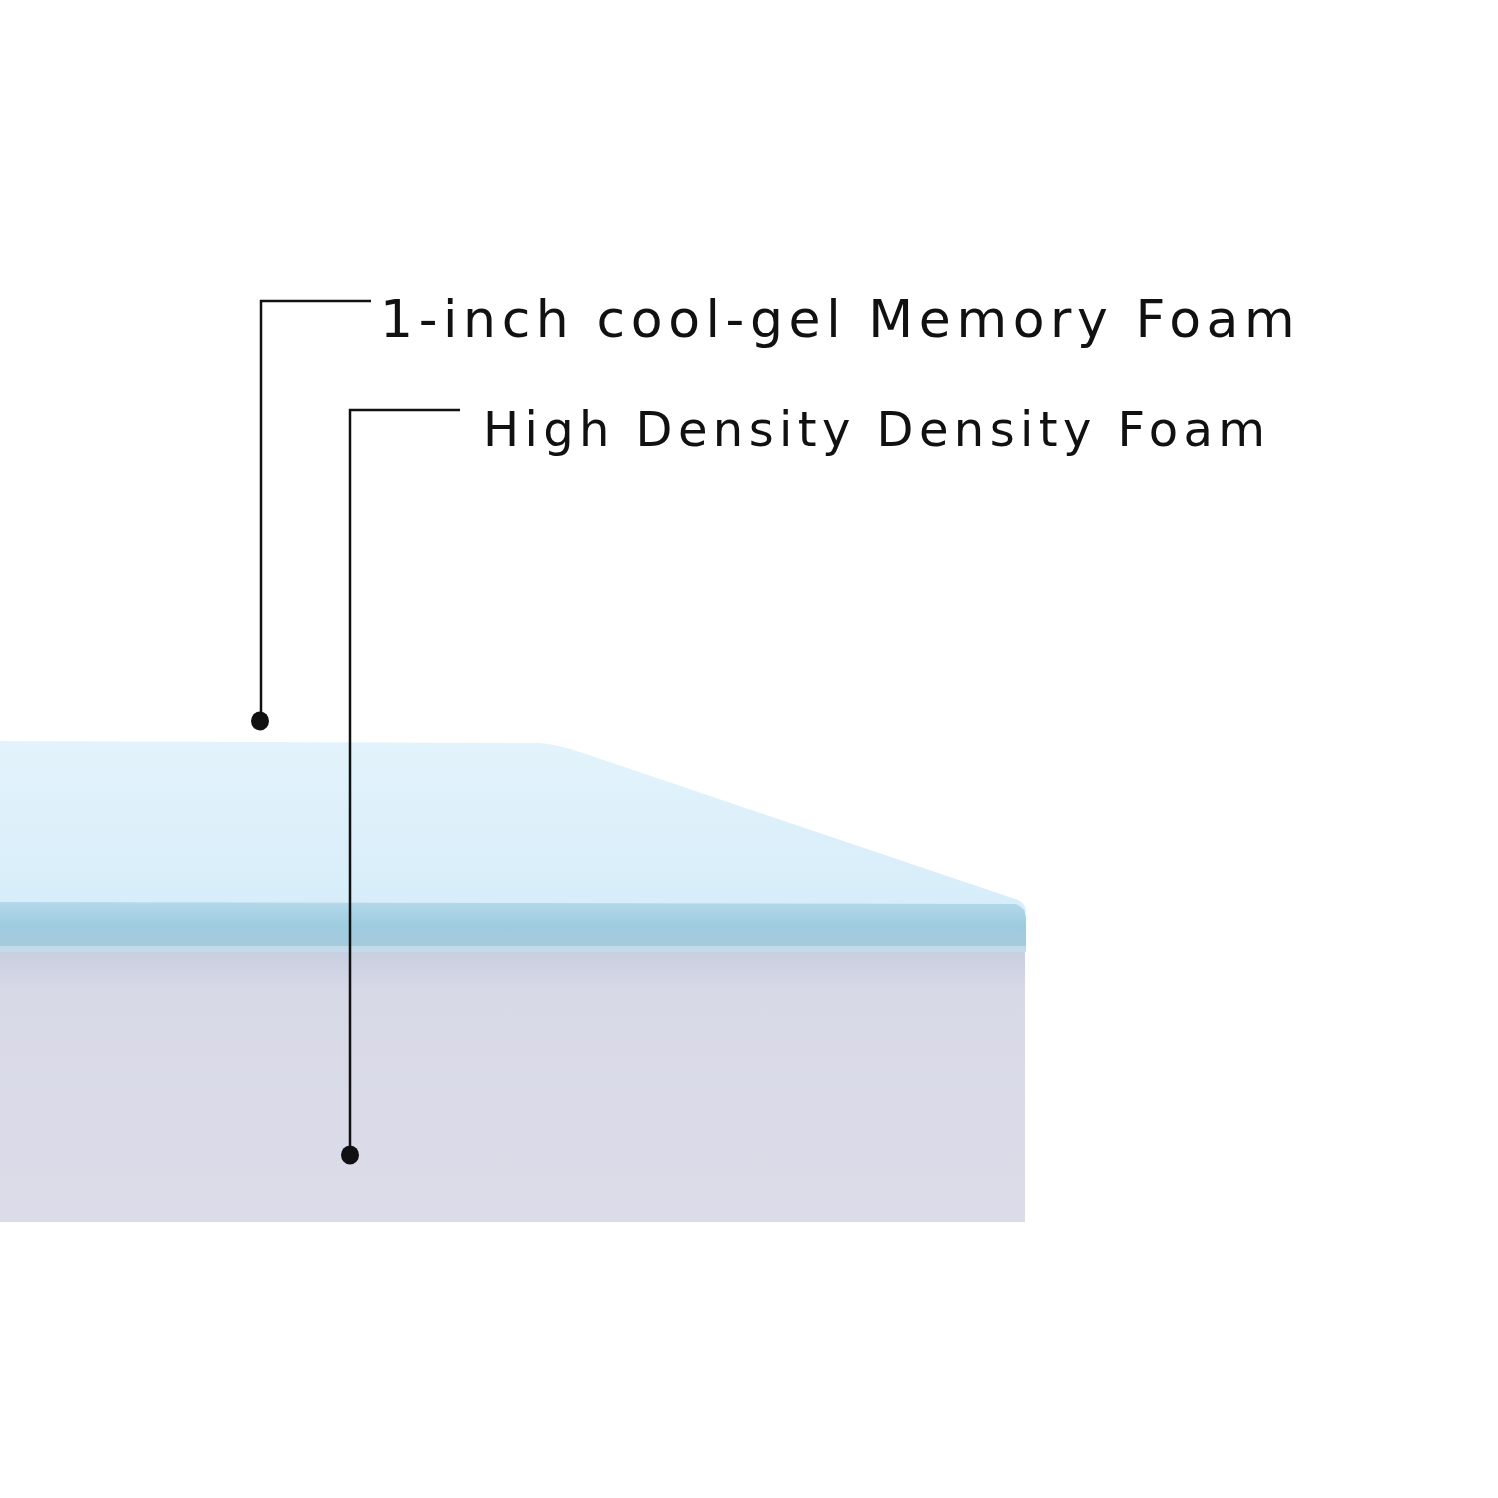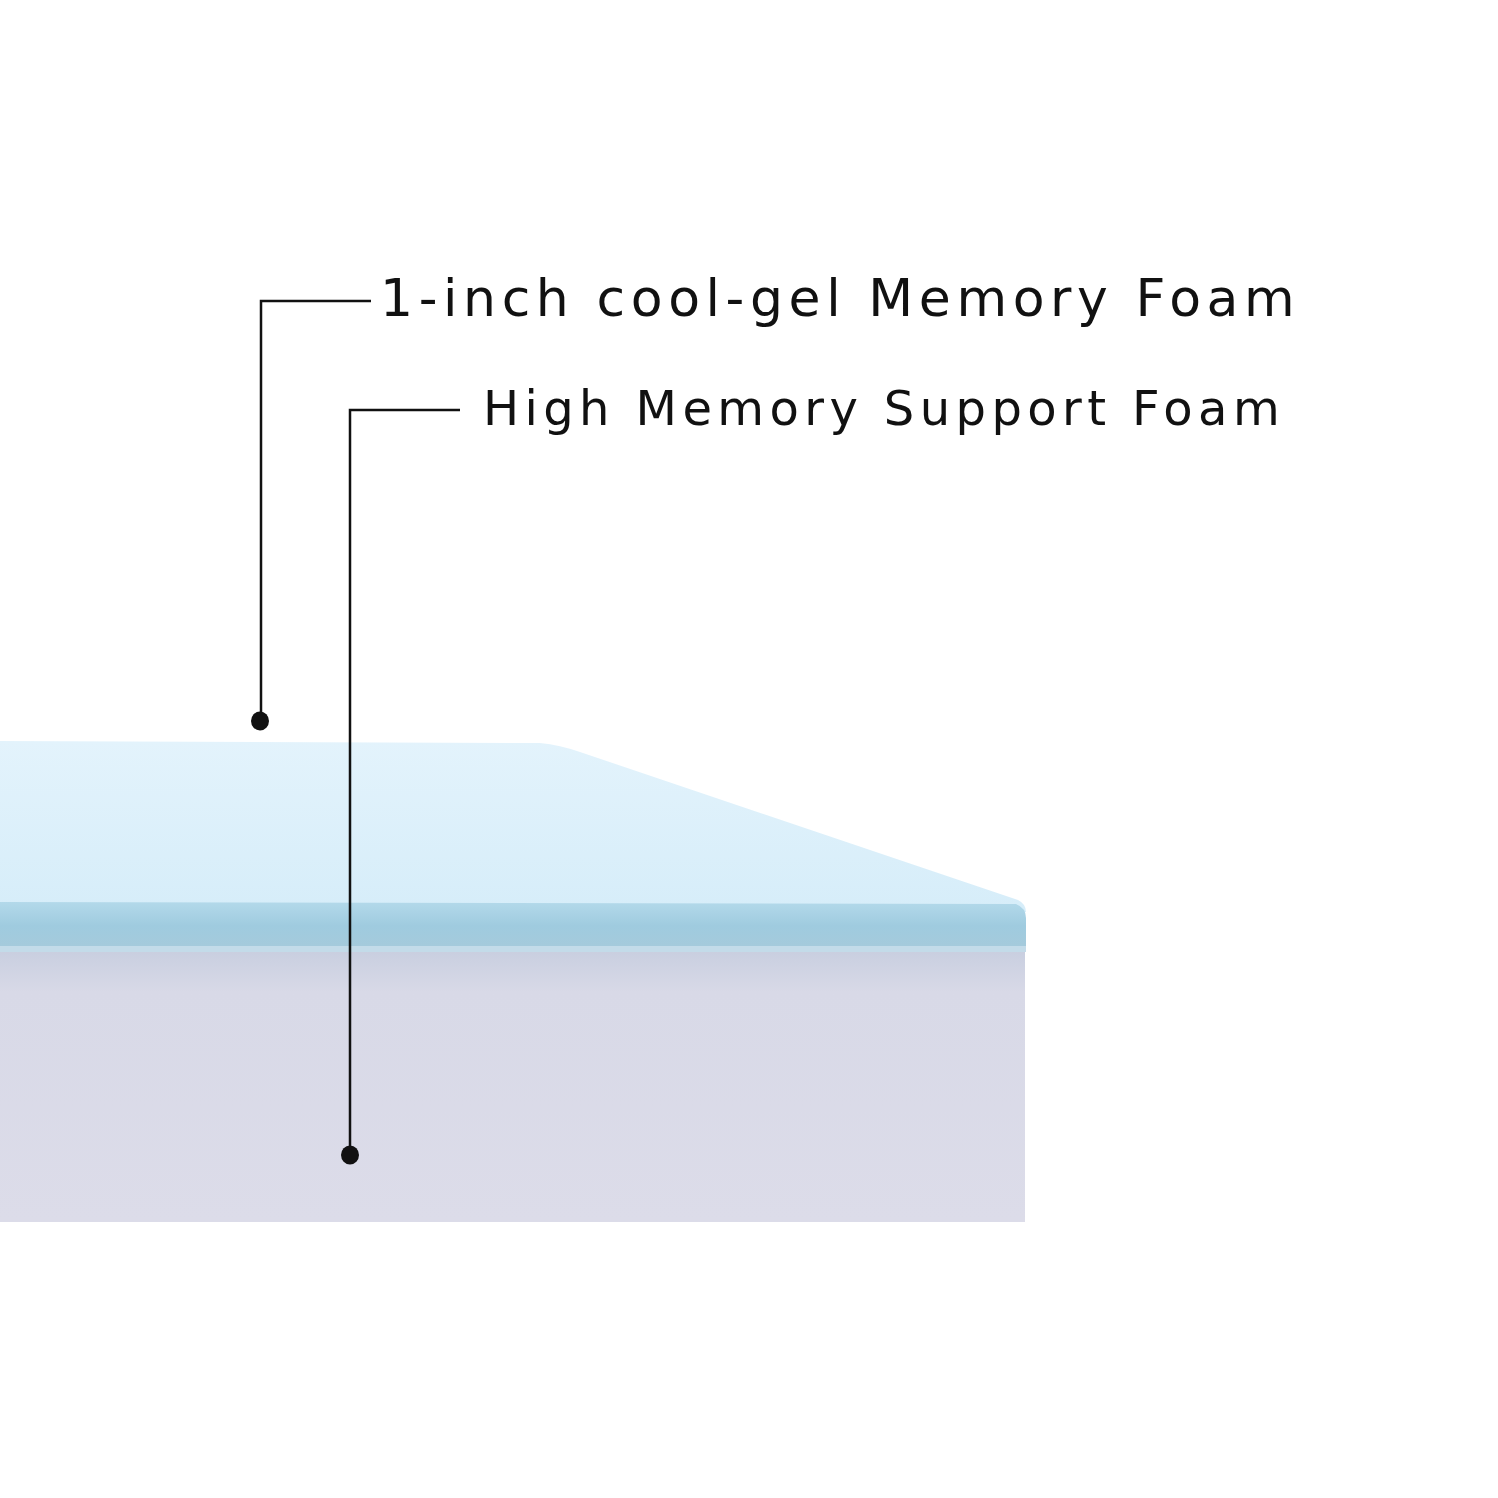--- a/index.html
+++ b/index.html
@@ -6,20 +6,21 @@
     body { width: 1498px; height: 1498px; position: relative; overflow: hidden; }
     .canvas { position: absolute; left: 0; top: 0; width: 1498px; height: 1498px; background: #ffffff; }
     svg.art { position: absolute; left: 0; top: 0; }
     .label {
       position: absolute;
       font-family: "DejaVu Sans", sans-serif;
       color: #111111;
       white-space: nowrap;
       font-weight: normal;
       line-height: 1;
+      margin-top: 21px;
     }
     .label-1 { left: 380px; top: 272px; font-size: 52px; letter-spacing: 5.6px; }
     .label-2 { left: 483px; top: 384px; font-size: 48px; letter-spacing: 5.4px; }
   </style>
 </head>
 <body>
 
 <div class="canvas">
   <svg class="art" width="1498" height="1498" viewBox="0 0 1498 1498">
     <defs>
@@ -52,14 +53,14 @@
       <ellipse cx="260" cy="721" rx="9" ry="9.5" fill="#111111"></ellipse>
     </g>
 
     <g>
       <polyline points="460,410 350,410 350,1152" fill="none" stroke="#111111" stroke-width="2.5"></polyline>
       <ellipse cx="350" cy="1155" rx="9" ry="9.5" fill="#111111"></ellipse>
     </g>
   </svg>
 
   <div class="label label-1">1-inch cool-gel Memory Foam</div>
-  <div class="label label-2">High Memory Support Foam</div>
+  <div class="label label-2">High Density Density Foam</div>
 </div>
 
 </body></html>

